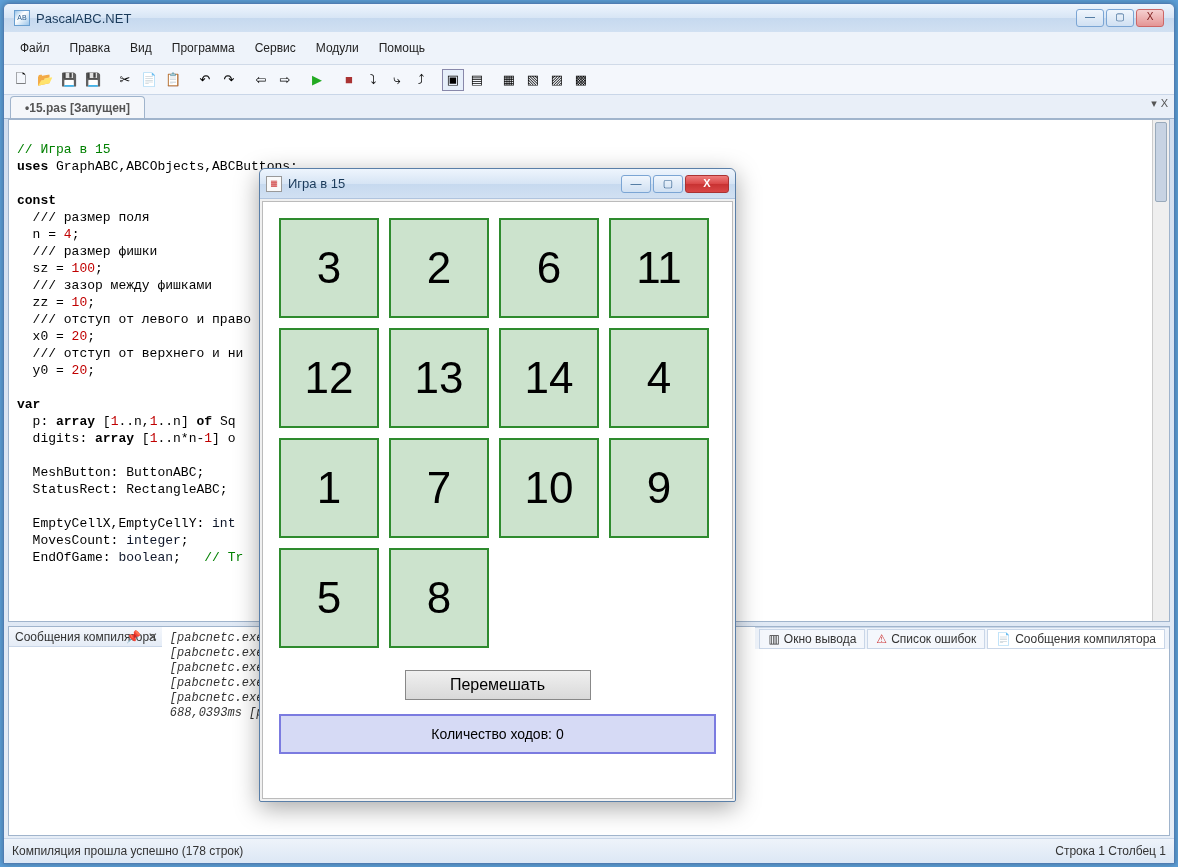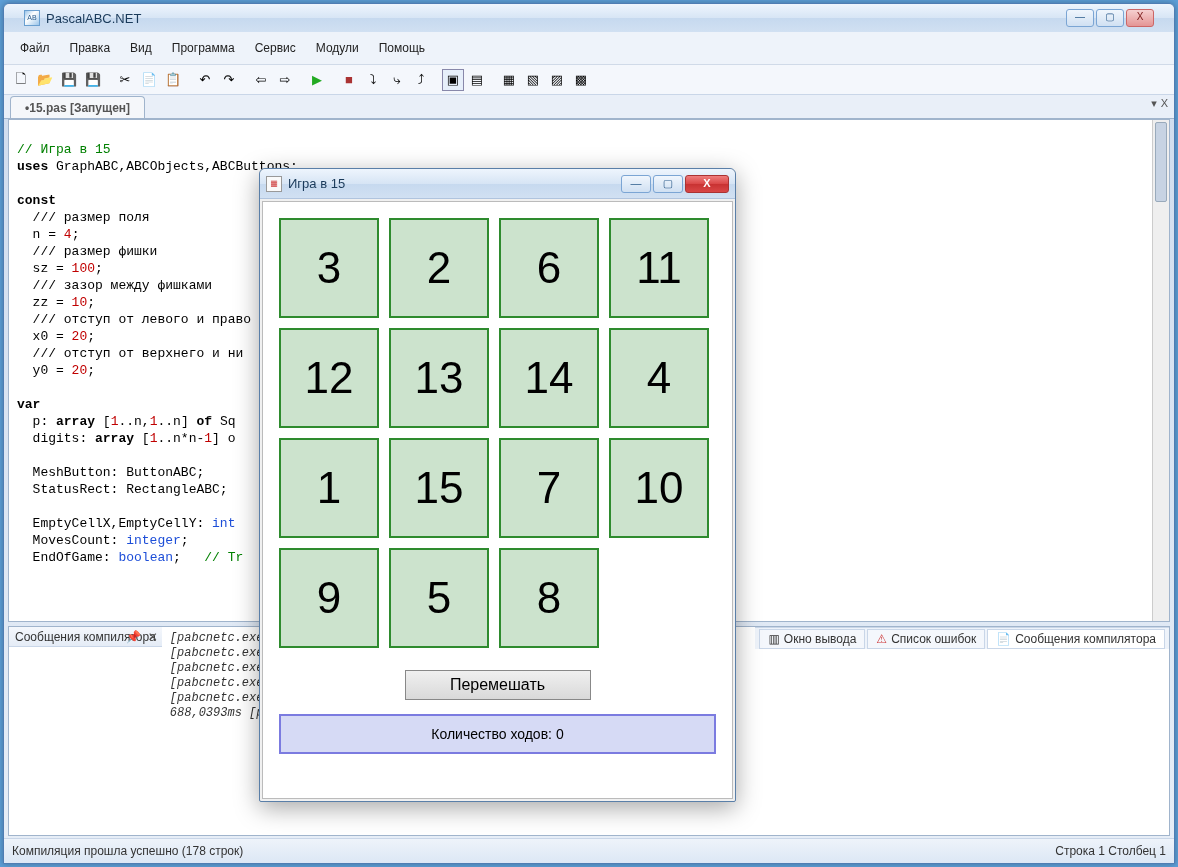--- a/index.html
+++ b/index.html
@@ -21,21 +21,21 @@
     border: 1px solid #4f7db3;
     border-radius: 6px 6px 0 0;
     box-shadow: 0 0 6px rgba(0,0,0,0.3);
     display: flex;
     flex-direction: column;
   }
   .titlebar {
     height: 28px;
     display: flex;
     align-items: center;
-    padding: 0 20px;
+    padding: 0 10px;
     background: linear-gradient(to bottom, #eef5fd, #d7e5f5 50%, #c6d9ef 51%, #d1e0f2);
     border-radius: 6px 6px 0 0;
   }
   .titlebar .app-icon {
     width: 16px; height: 16px; margin-right: 6px;
     background: linear-gradient(135deg,#9bc5ea,#fff 40%,#9bc5ea);
     border:1px solid #6a9fd0;
     font-size:7px; line-height:14px; text-align:center; color:#2a5a8a;
   }
   .titlebar .title {
@@ -104,21 +104,21 @@
     font-family: "Courier New", monospace;
     font-size: 13px;
     line-height: 17px;
     padding: 4px 8px;
     white-space: pre;
     color:#000;
   }
   .c-comment { color:#008000; }
   .c-doccomment { color:#000000; }
   .c-key { color:#000; font-weight:bold; }
-  .c-type { color:#1d4ed8; }
+  .c-type { color:#0f172a; }
   .c-num { color:#c00000; }
 
   .bottom-panel {
     margin: 4px 4px 0 4px;
     border:1px solid #a0b4cc;
     background:#fff;
     display:flex; flex-direction:row;
     height: 210px;
   }
   .bottom-header {
@@ -392,21 +392,20 @@
     <div class="board" id="board">
         <div class="tile">3</div>
         <div class="tile">2</div>
         <div class="tile">6</div>
         <div class="tile">11</div>
         <div class="tile">12</div>
         <div class="tile">13</div>
         <div class="tile">14</div>
         <div class="tile">4</div>
         <div class="tile">1</div>
-        <div class="tile">15</div>
         <div class="tile">7</div>
         <div class="tile">10</div>
         <div class="tile">9</div>
         <div class="tile">5</div>
         <div class="tile">8</div>
         <div class="tile empty"></div>
       </div>
     <button class="shuffle-btn">Перемешать</button>
     <div class="status-rect">Количество ходов: 0</div>
   </div>

